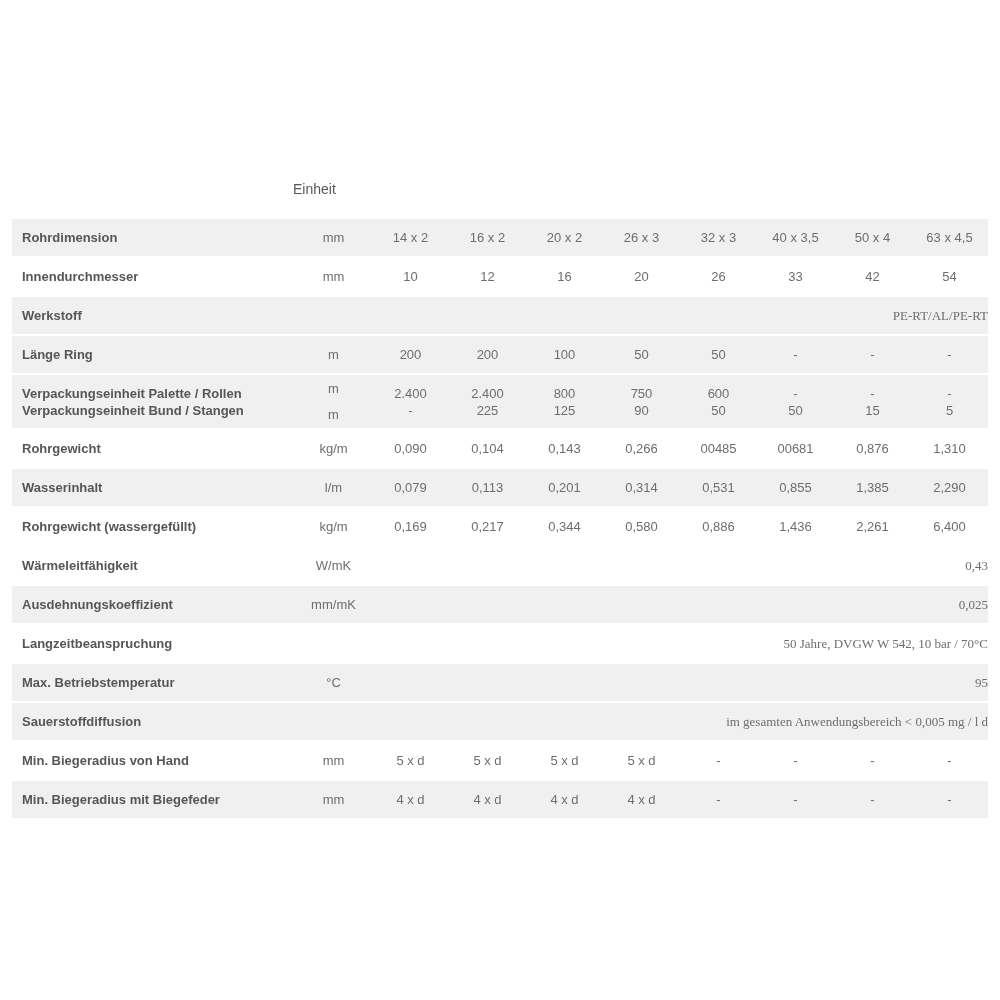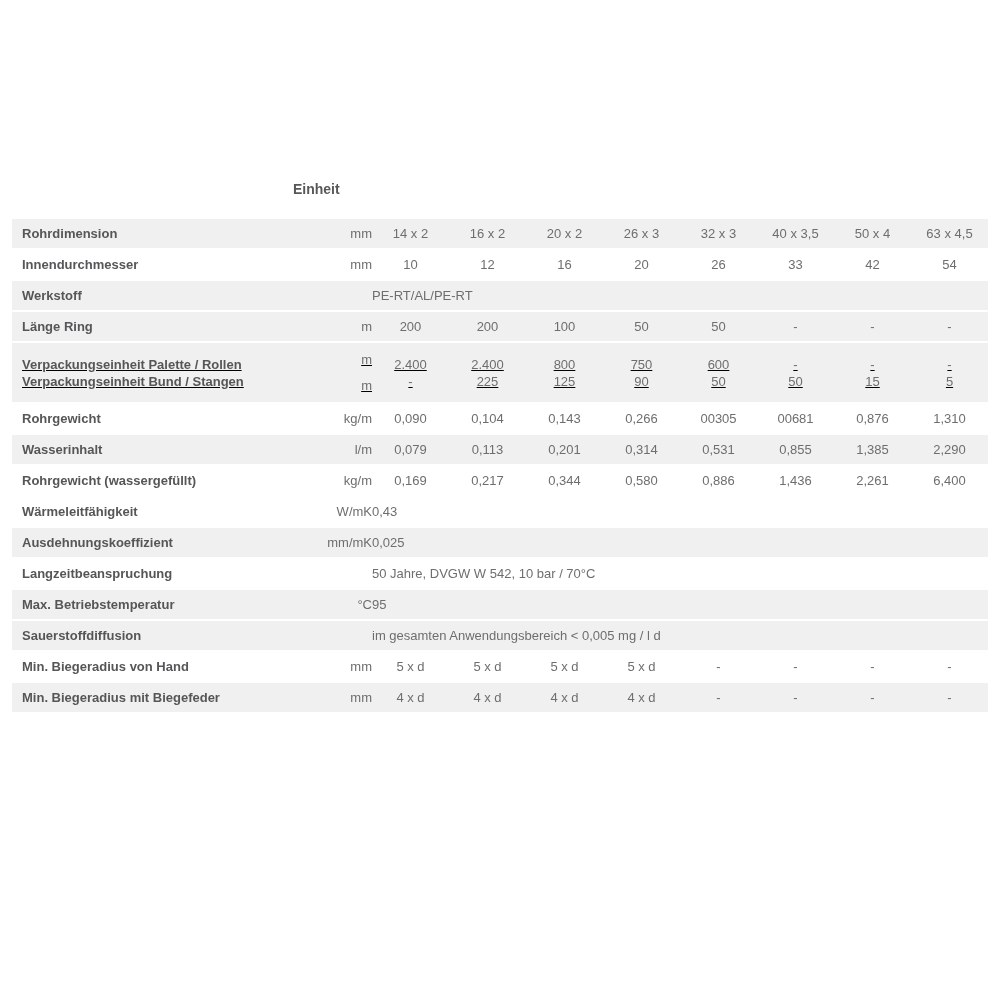--- a/index.html
+++ b/index.html
@@ -8,54 +8,54 @@
     background: #ffffff;
     font-family: "Liberation Sans", sans-serif;
     position: relative;
     overflow: hidden;
   }
   .page { position: absolute; inset: 0; background: #ffffff; }
 
   .unit-header {
     position: absolute;
     left: 293px; top: 181px;
-    font-size: 14px; font-weight: bold;
+    font-size: 14px; font-weight: normal;
     color: #58585a;
   }
 
   table.spec {
     position: absolute;
     left: 12px; top: 217px;
     width: 976px;
     border-collapse: separate;
     border-spacing: 0 2px;
     table-layout: fixed;
   }
-  table.spec tr { height: 29px; }
-  table.spec tr.double { height: 59px; text-decoration: underline; }
+  table.spec tr { height: 37px; }
+  table.spec tr.double { height: 53px; }
   table.spec tr.shaded td { background: #f0f0f0; }
   table.spec tr.plain td { background: #ffffff; }
 
   td {
     vertical-align: middle;
     font-size: 13px;
     color: #6e6e6e;
     overflow: hidden;
     white-space: nowrap;
   }
   td.label {
     padding-left: 10px;
     font-weight: bold;
     color: #565658;
     font-size: 13px;
     text-align: left;
   }
-  td.unit { padding-left: 5px; text-align: right; }
+  td.unit { padding-left: 5px; text-align: center; }
   td.value { text-align: center; }
-  td.merged { text-align: left; }
+  td.merged { text-align: right; font-family: Liberation Serif, serif; }
 
   tr.double td.label div,
   tr.double td.value div { line-height: 17px; }
   tr.double td.unit div { line-height: 26px; }
 </style>
 </head>
 <body>
 
 <div class="page">
 
@@ -158,21 +158,21 @@
             <div>5</div>
           </td>
         </tr>
         <tr class="plain">
           <td class="label">Rohrgewicht</td>
           <td class="unit">kg/m</td>
           <td class="value">0,090</td>
           <td class="value">0,104</td>
           <td class="value">0,143</td>
           <td class="value">0,266</td>
-          <td class="value">00305</td>
+          <td class="value">00485</td>
           <td class="value">00681</td>
           <td class="value">0,876</td>
           <td class="value">1,310</td>
         </tr>
         <tr class="shaded">
           <td class="label">Wasserinhalt</td>
           <td class="unit">l/m</td>
           <td class="value">0,079</td>
           <td class="value">0,113</td>
           <td class="value">0,201</td>

